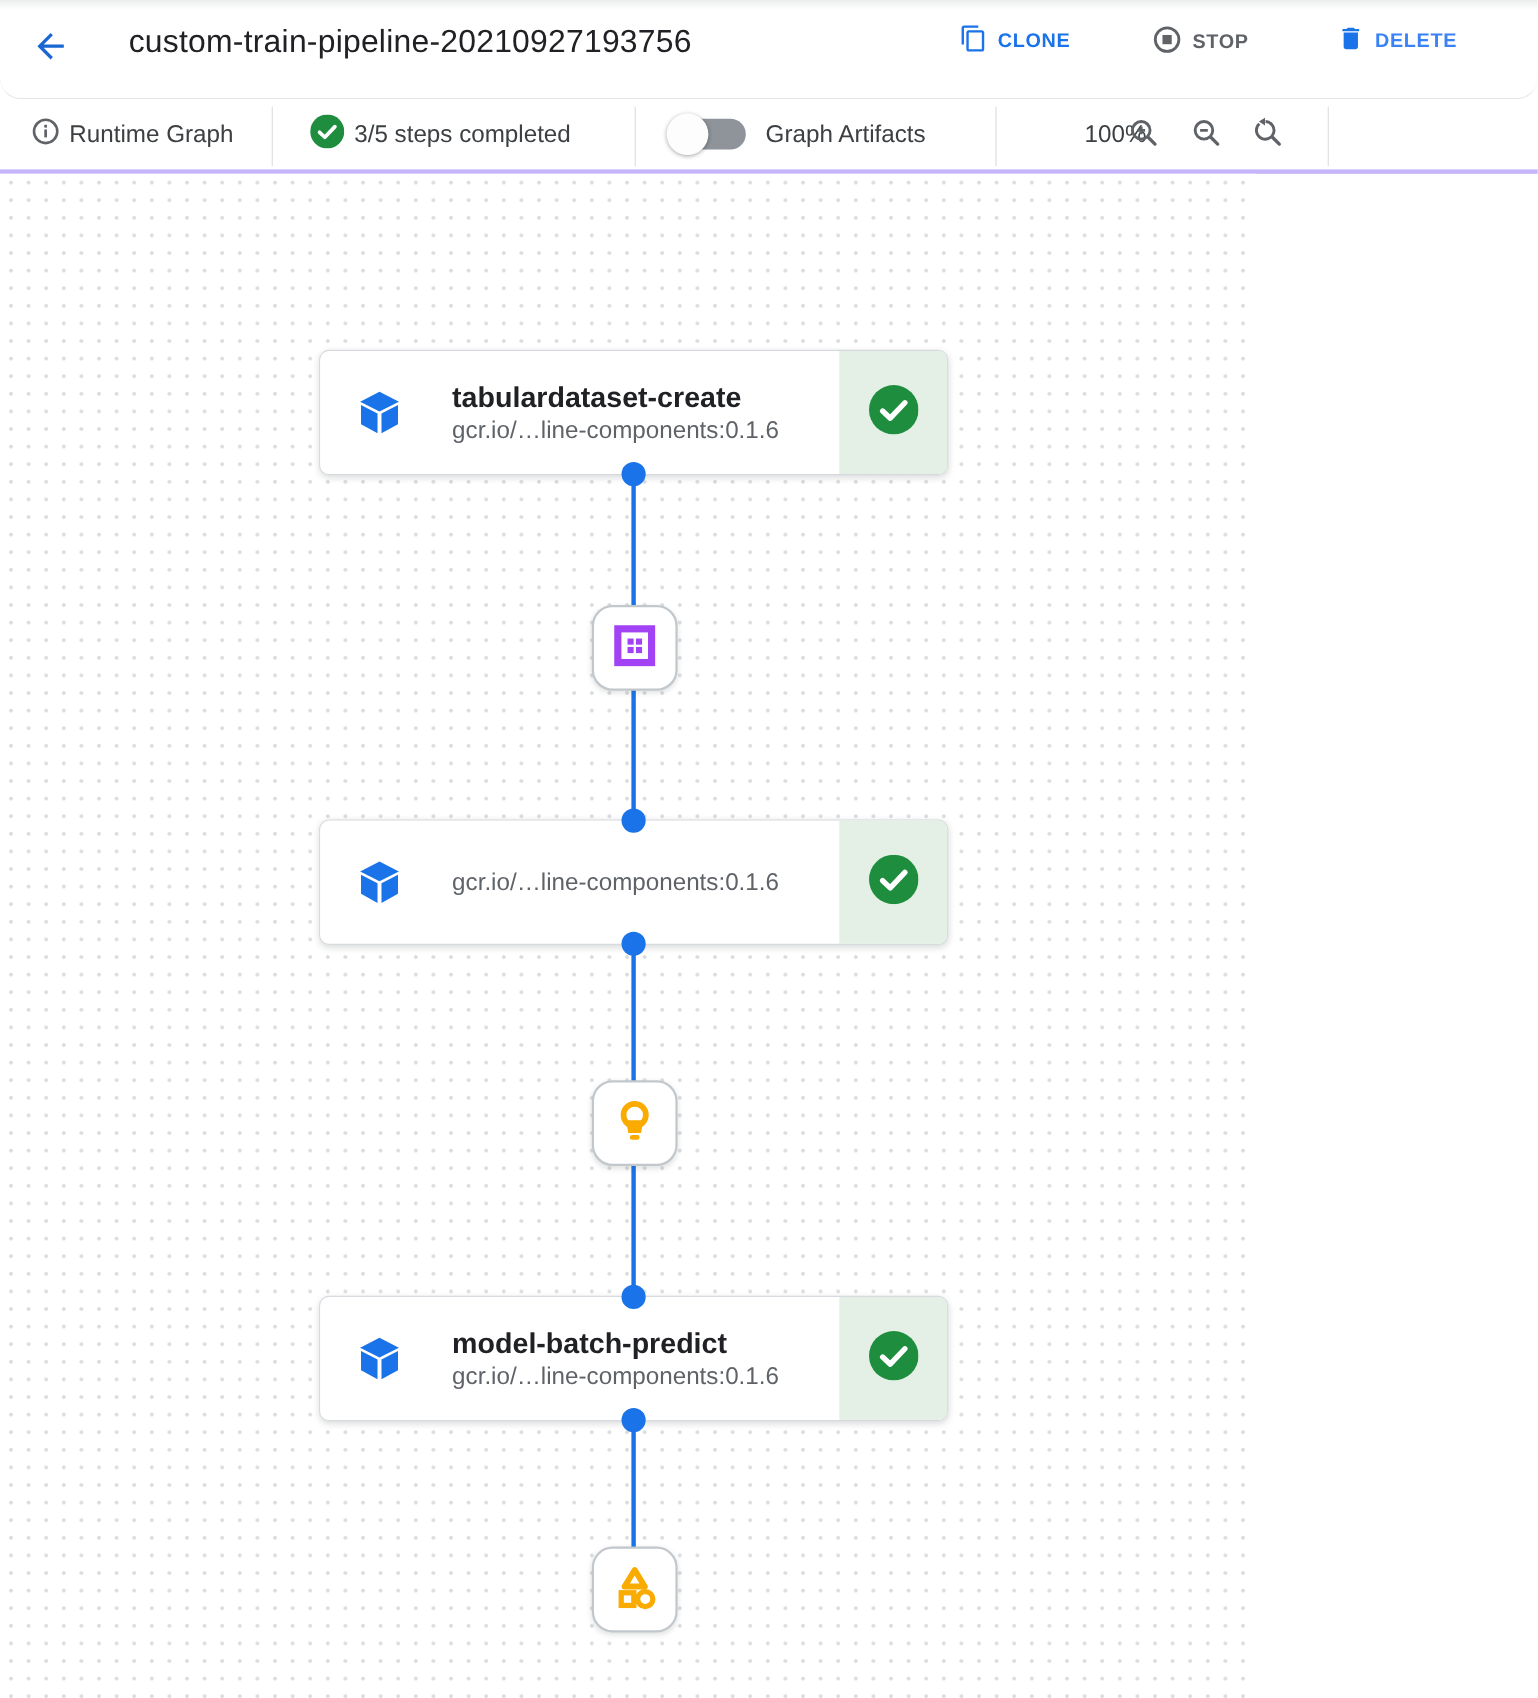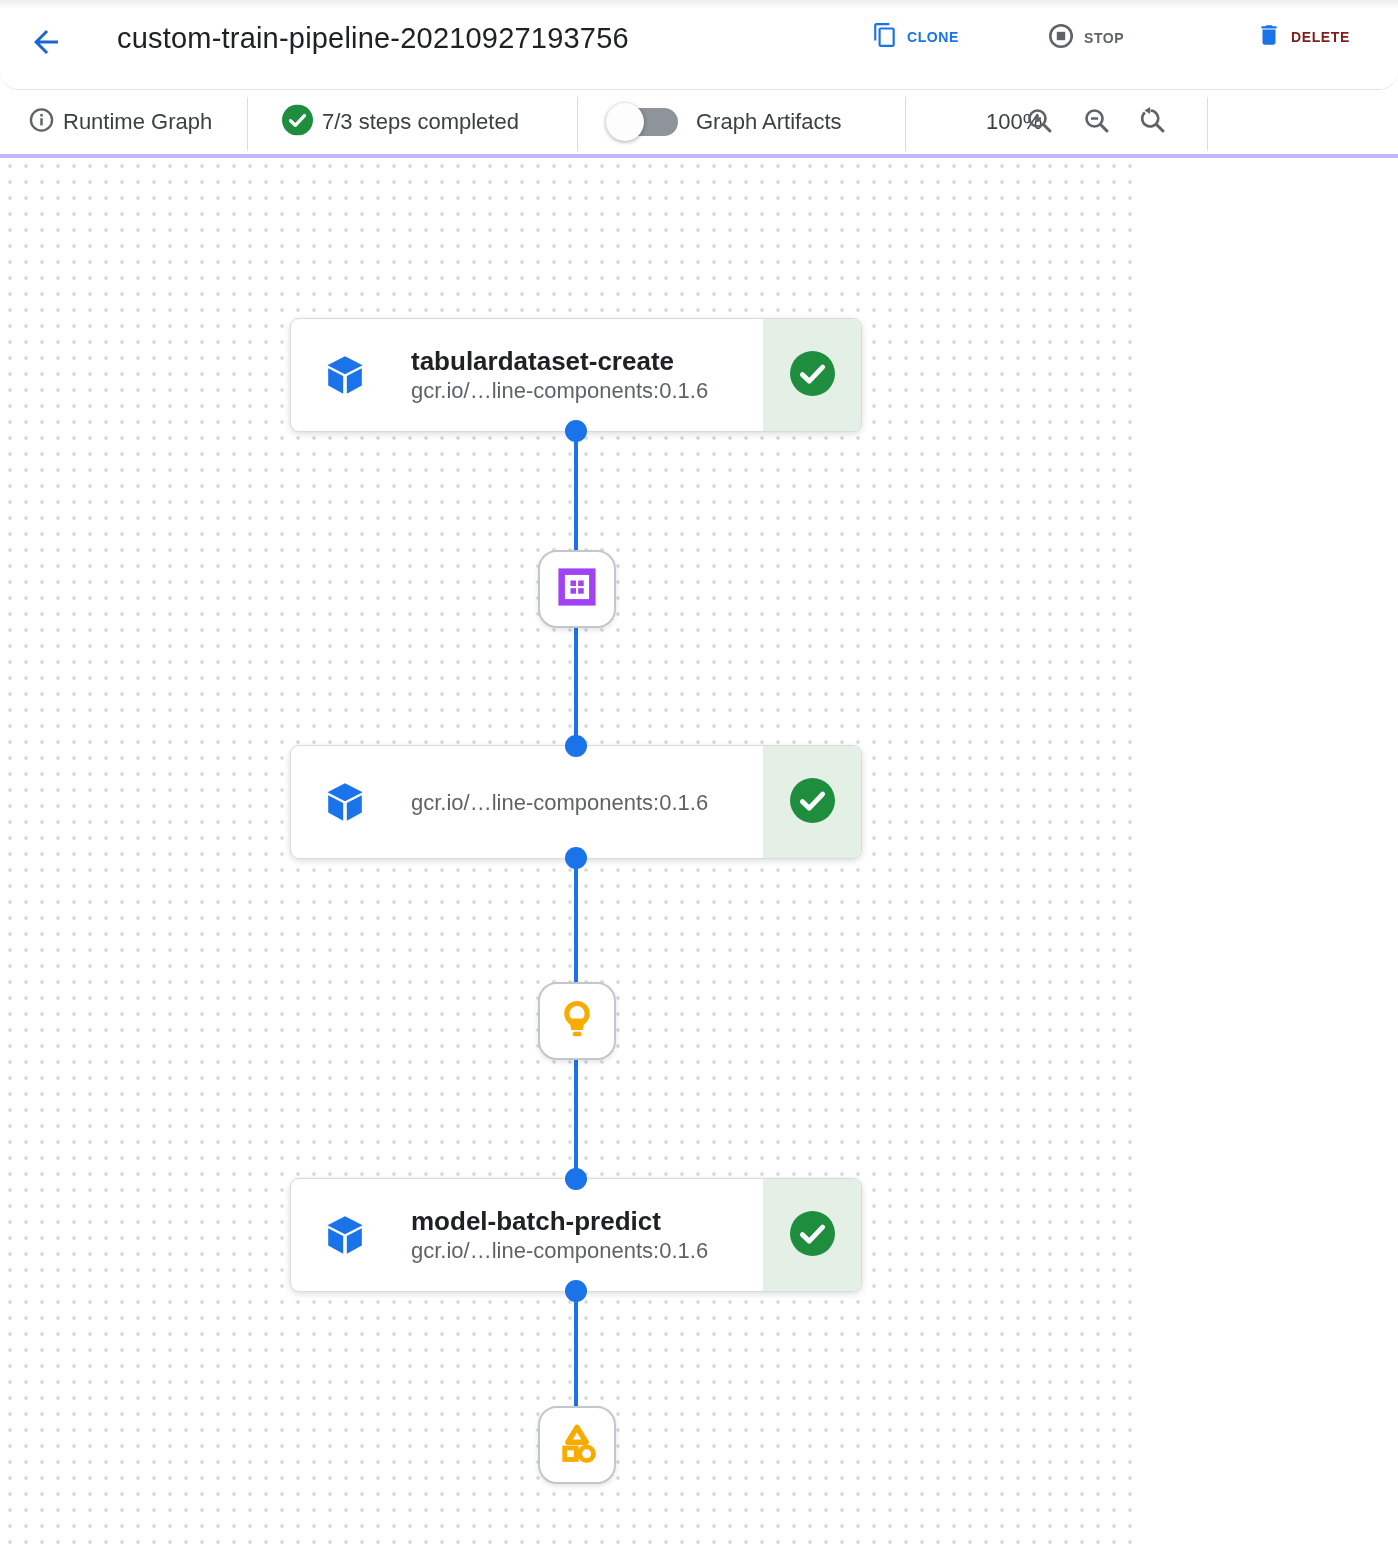--- a/index.html
+++ b/index.html
@@ -3,24 +3,24 @@
 <meta charset="utf-8">
 <style>
   * { margin:0; padding:0; box-sizing:border-box; }
   html,body { width:1398px; height:1544px; background:#fff; font-family:"Liberation Sans", sans-serif; overflow:hidden; }
 
   
   .header { position:relative; height:90px; background:#fff; border-bottom:1px solid #E3E5E8;border-radius:19px; }
   .top-fade { position:absolute; top:0; left:0; right:0; height:9px; background:linear-gradient(#ECEDEE,#FFFFFF); pointer-events:none; }
   .back-btn { position:absolute; left:26px; top:23px; width:40px; height:40px; border:none; background:transparent; cursor:pointer; }
   .page-title { position:absolute; left:117px; top:22px; font-size:29px; font-weight:400; color:#202124; letter-spacing:0.2px; white-space:nowrap; }
-  .hdr-action { position:absolute; top:22px; display:flex; align-items:center; gap:9px; border:none; background:transparent; cursor:pointer; font-family:"Liberation Sans",sans-serif; font-size:14px; font-weight:700; letter-spacing:0.6px; }
+  .hdr-action { position:absolute; top:22px; display:flex; align-items:center; gap:9px; border:none; background:transparent; cursor:pointer; font-family:"Liberation Sans",sans-serif; font-size:18px; font-weight:700; letter-spacing:0.6px; }
   .hdr-action.clone { left:872px; color:#1A73E8; }
   .hdr-action.stop  { left:1047px; color:#5F6368; }
-  .hdr-action.delete{ left:1256px; color:#7f1d1d; }
+  .hdr-action.delete{ left:1215px; color:#3b82f6; }
 
   
   .toolbar { position:relative; height:68px; background:#fff; border-bottom:4px solid #c4b5fd; }
   .tb-text { position:absolute; top:50%; transform:translateY(-50%); font-size:22px; font-weight:500; color:#3C4043; white-space:nowrap; }
   .tb-divider { position:absolute; top:7px; height:54px; width:1px; background:#DADCE0; }
   .tb-icon { position:absolute; top:50%; transform:translateY(-50%); }
   .tb-iconbtn { position:absolute; top:50%; transform:translateY(-50%); width:34px; height:34px; border:none; background:transparent; cursor:pointer; padding:0; }
 
   
   .toggle { position:absolute; left:608px; top:50%; transform:translateY(-50%); width:70px; height:28px; cursor:pointer; }
@@ -98,21 +98,21 @@
   <span class="tb-text" style="left:63px">Runtime Graph</span>
 
   <div class="tb-divider" style="left:247px"></div>
 
   <span class="tb-icon" style="left:282px">
     <svg width="31" height="31" viewBox="0 0 24 24">
         <circle cx="12" cy="12" r="12" fill="#1E8E3E"></circle>
         <polyline points="6.6,12.6 10.3,16.1 17.4,8.6" fill="none" stroke="#fff" stroke-width="2.6" stroke-linecap="round" stroke-linejoin="round"></polyline>
       </svg>
   </span>
-  <span class="tb-text" style="left:322px">7/3 steps completed</span>
+  <span class="tb-text" style="left:322px">3/5 steps completed</span>
 
   <div class="tb-divider" style="left:577px"></div>
 
   <div class="toggle">
     <div class="toggle-track"></div>
     <div class="toggle-knob"></div>
   </div>
   <span class="tb-text" style="left:696px">Graph Artifacts</span>
 
   <div class="tb-divider" style="left:905px"></div>

